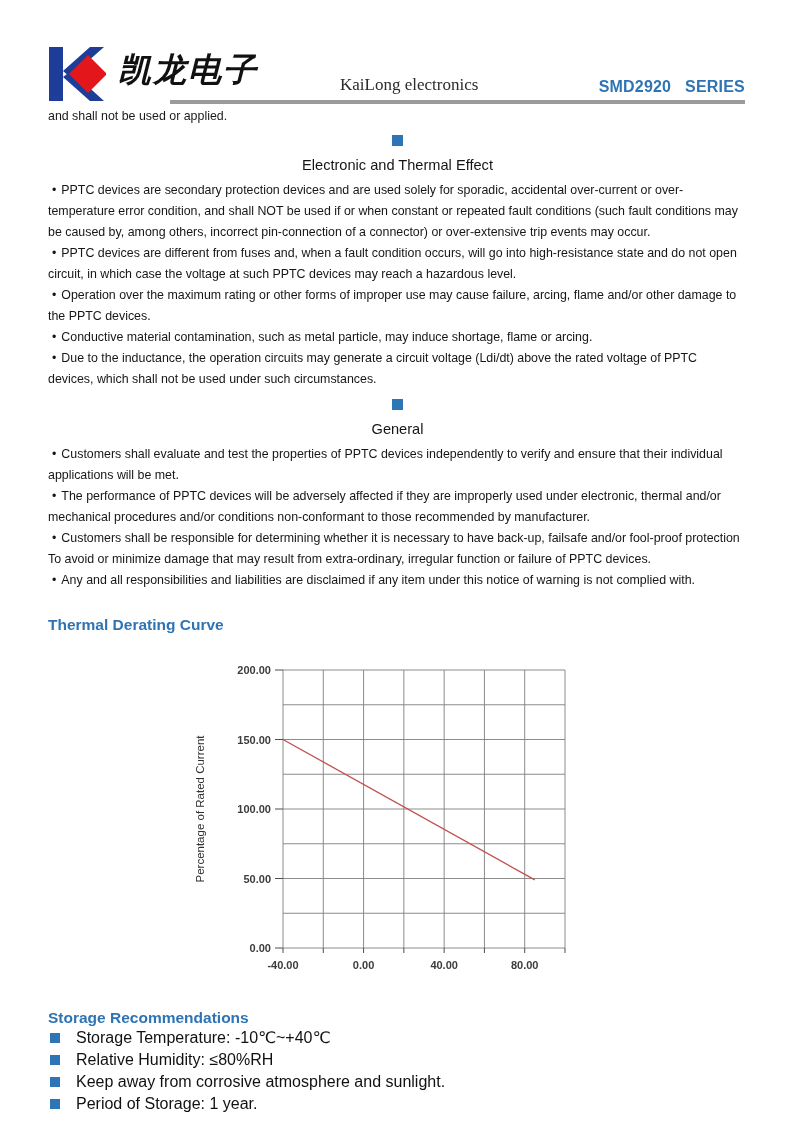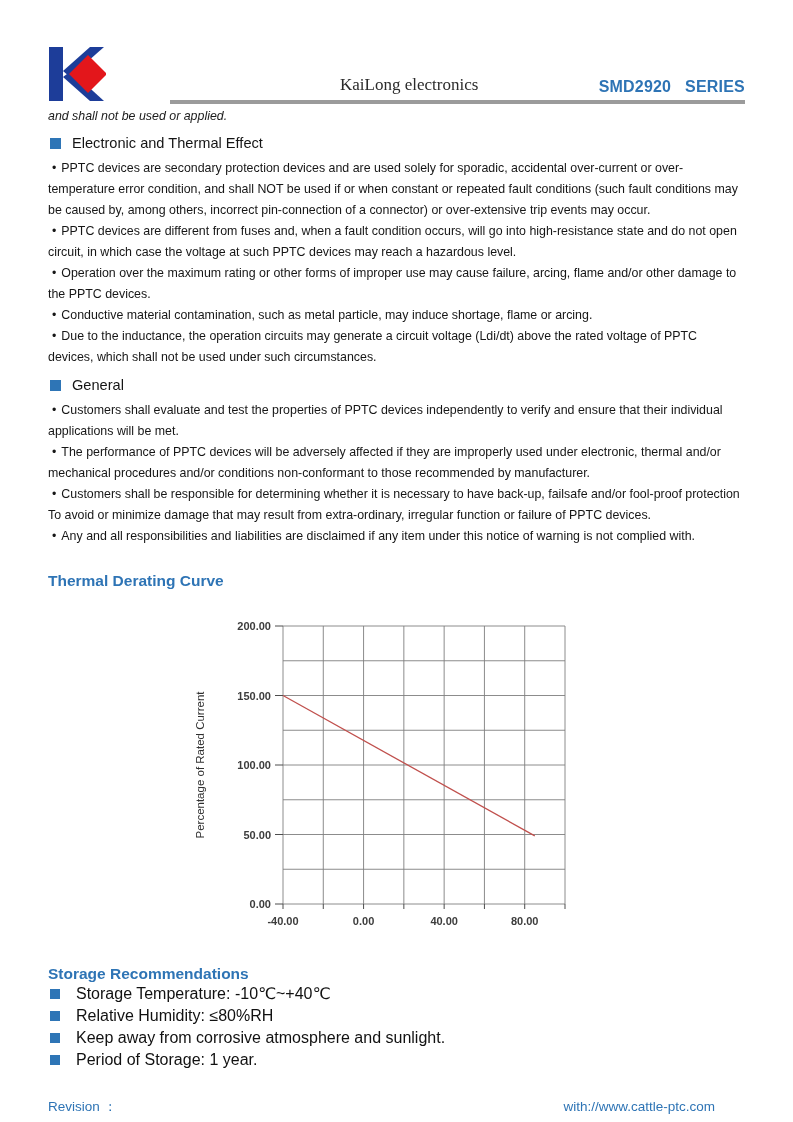--- a/index.html
+++ b/index.html
@@ -36,24 +36,24 @@
     font-size:17px;color:#2b2b2b;
   }
   .series{
     position:absolute;right:0;bottom:8px;
     color:var(--accent-blue);font-weight:bold;font-size:16px;white-space:pre;
     letter-spacing:.2px;
   }
   .hdr-rule{position:absolute;left:122px;right:0;bottom:0;height:4px;background:var(--header-rule-gray);}
 
   
-  .cont-line{font-size:12.4px;line-height:19px;margin-top:3px;font-style:italic;}
+  .cont-line{font-size:12.4px;line-height:19px;margin-top:3px;}
   .sec-h{
     display:flex;align-items:center;gap:11px;
-    font-size:14.6px;margin:9px 0 7px 2px;color:#151515;
+    font-size:14.6px;margin:9px 0 7px 2px;color:#151515;flex-direction:column;
   }
   .sq{width:11px;height:11px;background:var(--bullet-square);flex:0 0 auto;}
   .para{font-size:12.4px;line-height:21px;text-indent:4px;color:#161616;}
   .para .blt{margin-right:5px;}
 
   
   .blue-h{color:var(--accent-blue);font-weight:bold;font-size:15.5px;}
   .h-derating{margin-top:25px;}
   .h-storage{margin-top:31px;}
 
@@ -82,20 +82,21 @@
 
 <div class="page">
 
   <div class="hdr">
     <svg class="logo" width="60" height="56" viewBox="0 0 60 56">
       <polygon points="3,1 17,1 17,55 3,55" fill="#1d3d99"></polygon>
       <polygon points="17,25 44,1 58,1 24,31" fill="#1d3d99"></polygon>
       <polygon points="17,31 25,25 58,55 44,55" fill="#1d3d99"></polygon>
       <polygon points="42,9 61,28 42,47 23,28" fill="#e3161b"></polygon>
     </svg>
+    <div class="brand-cn">凯龙电子</div>
     <div class="brand-en">KaiLong electronics</div>
     <div class="series">SMD2920   SERIES</div>
     <div class="hdr-rule"></div>
   </div>
 
   <div class="cont-line">and shall not be used or applied.</div>
 
   <div class="sec-h">
     <span class="sq"></span>
     <span>Electronic and Thermal Effect</span>

